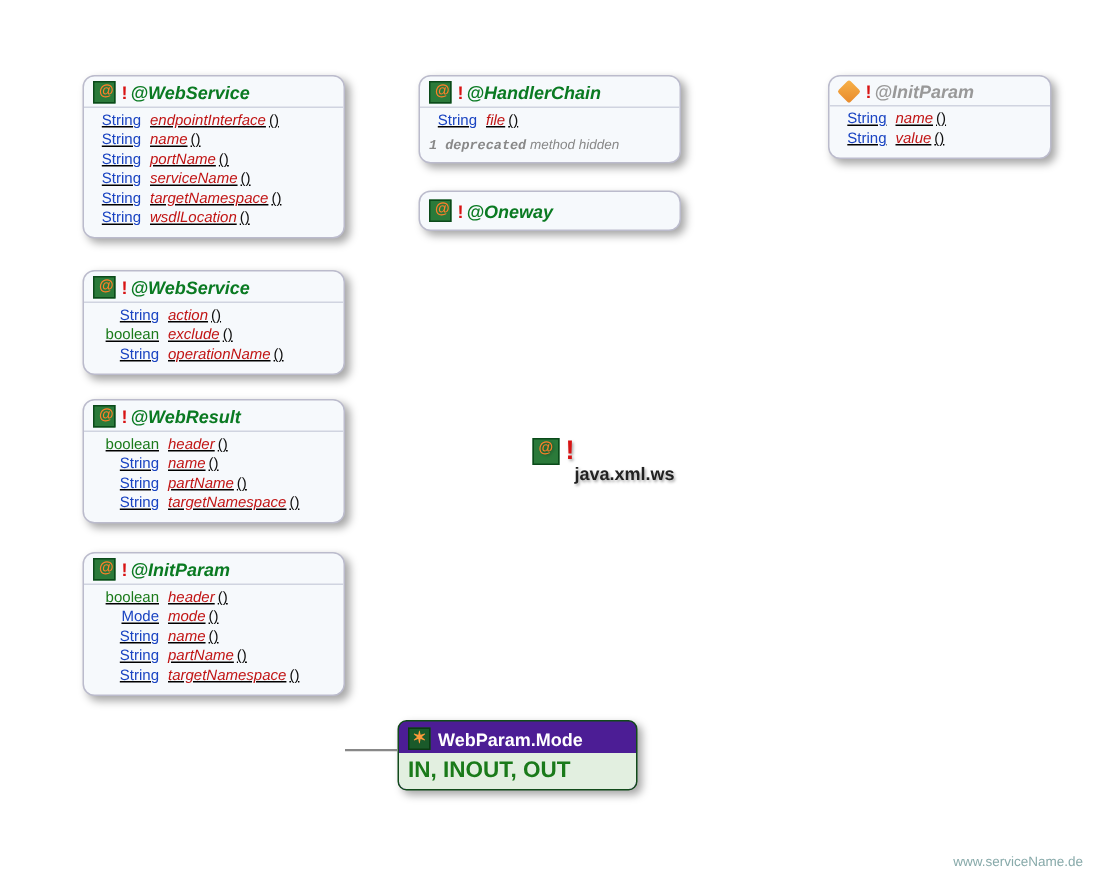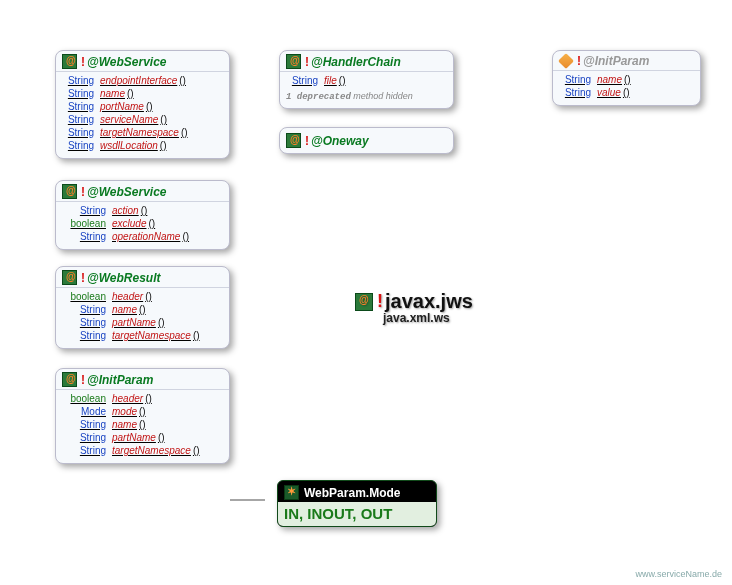--- a/index.html
+++ b/index.html
@@ -96,27 +96,26 @@
   }
   .deprecated-note .bold { font-weight: bold; font-style: italic; font-family: Liberation Mono, monospace; }
   .section-sep { border-top: 1px solid #d0d4e0; padding: 3px 6px; }
   .enum-label {
     color: #1a44c2;
     margin-right: 4px;
   }
   .enum-name { color: #1a44c2; font-weight: bold; }
   .enum-box {
     position: absolute;
-    background: #000000;
+    background: #4c1d95;
     border: 1px solid #114a1a;
     border-radius: 6px;
     box-shadow: 3px 3px 6px rgba(0,0,0,0.35);
     overflow: hidden;
     color: #fff;
-    margin-left: 12px;
   }
   .enum-box .box-header {
     color: #fff;
     font-style: normal;
     font-size: 12px;
     padding: 4px 6px 2px 6px;
   }
   .enum-box .enum-icon {
     width: 15px; height: 15px;
     background: #1a5a2a;
@@ -353,21 +352,20 @@
     <span class="enum-icon"></span>
     <span>WebParam.Mode</span>
   </div>
   <div class="enum-values">IN, INOUT, OUT</div>
 </div>
 
 <div class="pkg">
   <div class="pkg-main">
     <span class="anno-icon"></span>
     <span class="excl" style="font-size:18px;">!</span>
-    <span>javax.jws</span>
   </div>
   <div class="pkg-sub">java.xml.ws</div>
 </div>
 
 <div class="watermark">www.serviceName.de</div>
 
 <svg style="position:absolute; left:230px; top:490px; width:40px; height:20px; pointer-events:none;">
   <line x1="0" y1="10" x2="35" y2="10" stroke="#888" stroke-width="1.5"></line>
 </svg>
 

